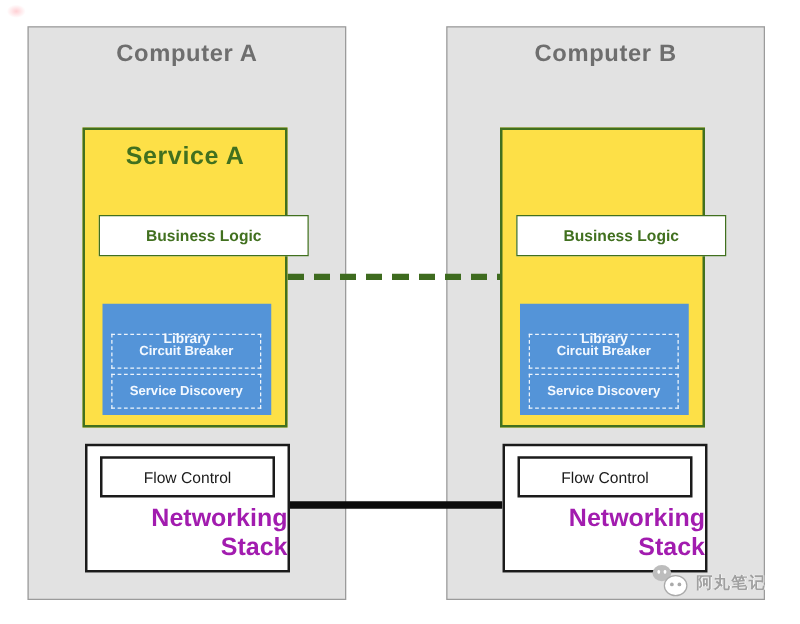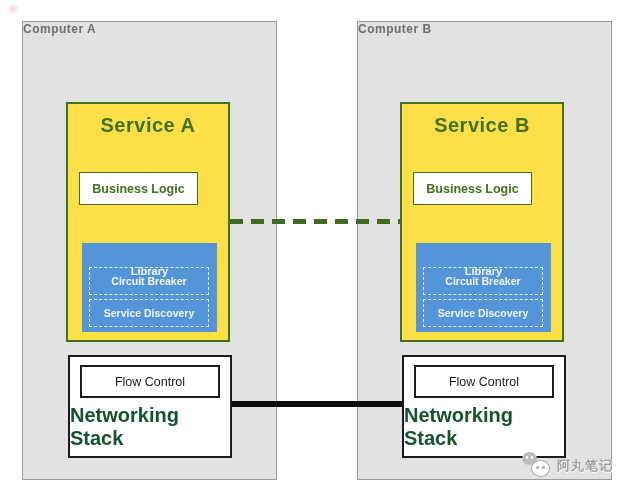--- a/index.html
+++ b/index.html
@@ -25,22 +25,23 @@
     position: absolute;
     top: 21px;
     width: 255px;
     height: 459px;
     background: #e2e2e2;
     border: 1.5px solid #9b9b9b;
   }
   .computer.a { left: 22px; }
   .computer.b { left: 357px; }
   .computer-title {
-    text-align: left;
-    font-size: 12px;
+    padding-top: 11px;
+    text-align: center;
+    font-size: 19px;
     font-weight: 700;
     color: #6e6e6e;
     letter-spacing: 0.5px;
   }
 
   .service {
     position: absolute;
     top: 102px;
     width: 164px;
     height: 240px;
@@ -54,21 +55,21 @@
     text-align: center;
     font-size: 20px;
     font-weight: 700;
     color: #41701f;
     letter-spacing: 0.5px;
   }
 
   .business-logic {
     position: absolute;
     left: 11px; top: 68px;
-    width: 119px; height: 33px;
+    width: 168px; height: 33px;
     background: #ffffff;
     border: 1.5px solid #41701f;
     display: flex; align-items: center; justify-content: center;
     font-size: 12.5px; font-weight: 700; color: #41701f;
   }
 
   .library {
     position: absolute;
     left: 14px; top: 139px;
     width: 135px; height: 89px;
@@ -106,24 +107,24 @@
     width: 140px; height: 33px;
     background: #ffffff;
     border: 2px solid #1b1b1b;
     display: flex; align-items: center; justify-content: center;
     font-size: 12.5px; font-weight: 400; color: #1b1b1b;
   }
   .net-label {
     position: absolute;
     top: 47px; left: 0;
     width: 100%;
-    text-align: left;
+    text-align: right;
     font-size: 20px; font-weight: 700;
     line-height: 1.13;
-    color: #14532d;
+    color: #a21caf;
   }
 
   .link-dashed {
     position: absolute;
     left: 230px; top: 219px;
     width: 170px; height: 5px;
     background: repeating-linear-gradient(90deg, #3e6b1f 0 13px, rgba(0,0,0,0) 13px 21px);
   }
   .link-solid {
     position: absolute;
@@ -198,21 +199,20 @@
     <div class="service-title">Service A</div>
     <div class="business-logic">Business Logic</div>
     <div class="library">
       <div class="library-title">Library</div>
       <div class="lib-item first">Circuit Breaker</div>
       <div class="lib-item second">Service Discovery</div>
     </div>
   </div>
 
   <div class="service b">
-    <div class="service-title">Service B</div>
     <div class="business-logic">Business Logic</div>
     <div class="library">
       <div class="library-title">Library</div>
       <div class="lib-item first">Circuit Breaker</div>
       <div class="lib-item second">Service Discovery</div>
     </div>
   </div>
 
   <div class="net-stack a">
     <div class="flow-control">Flow Control</div>

